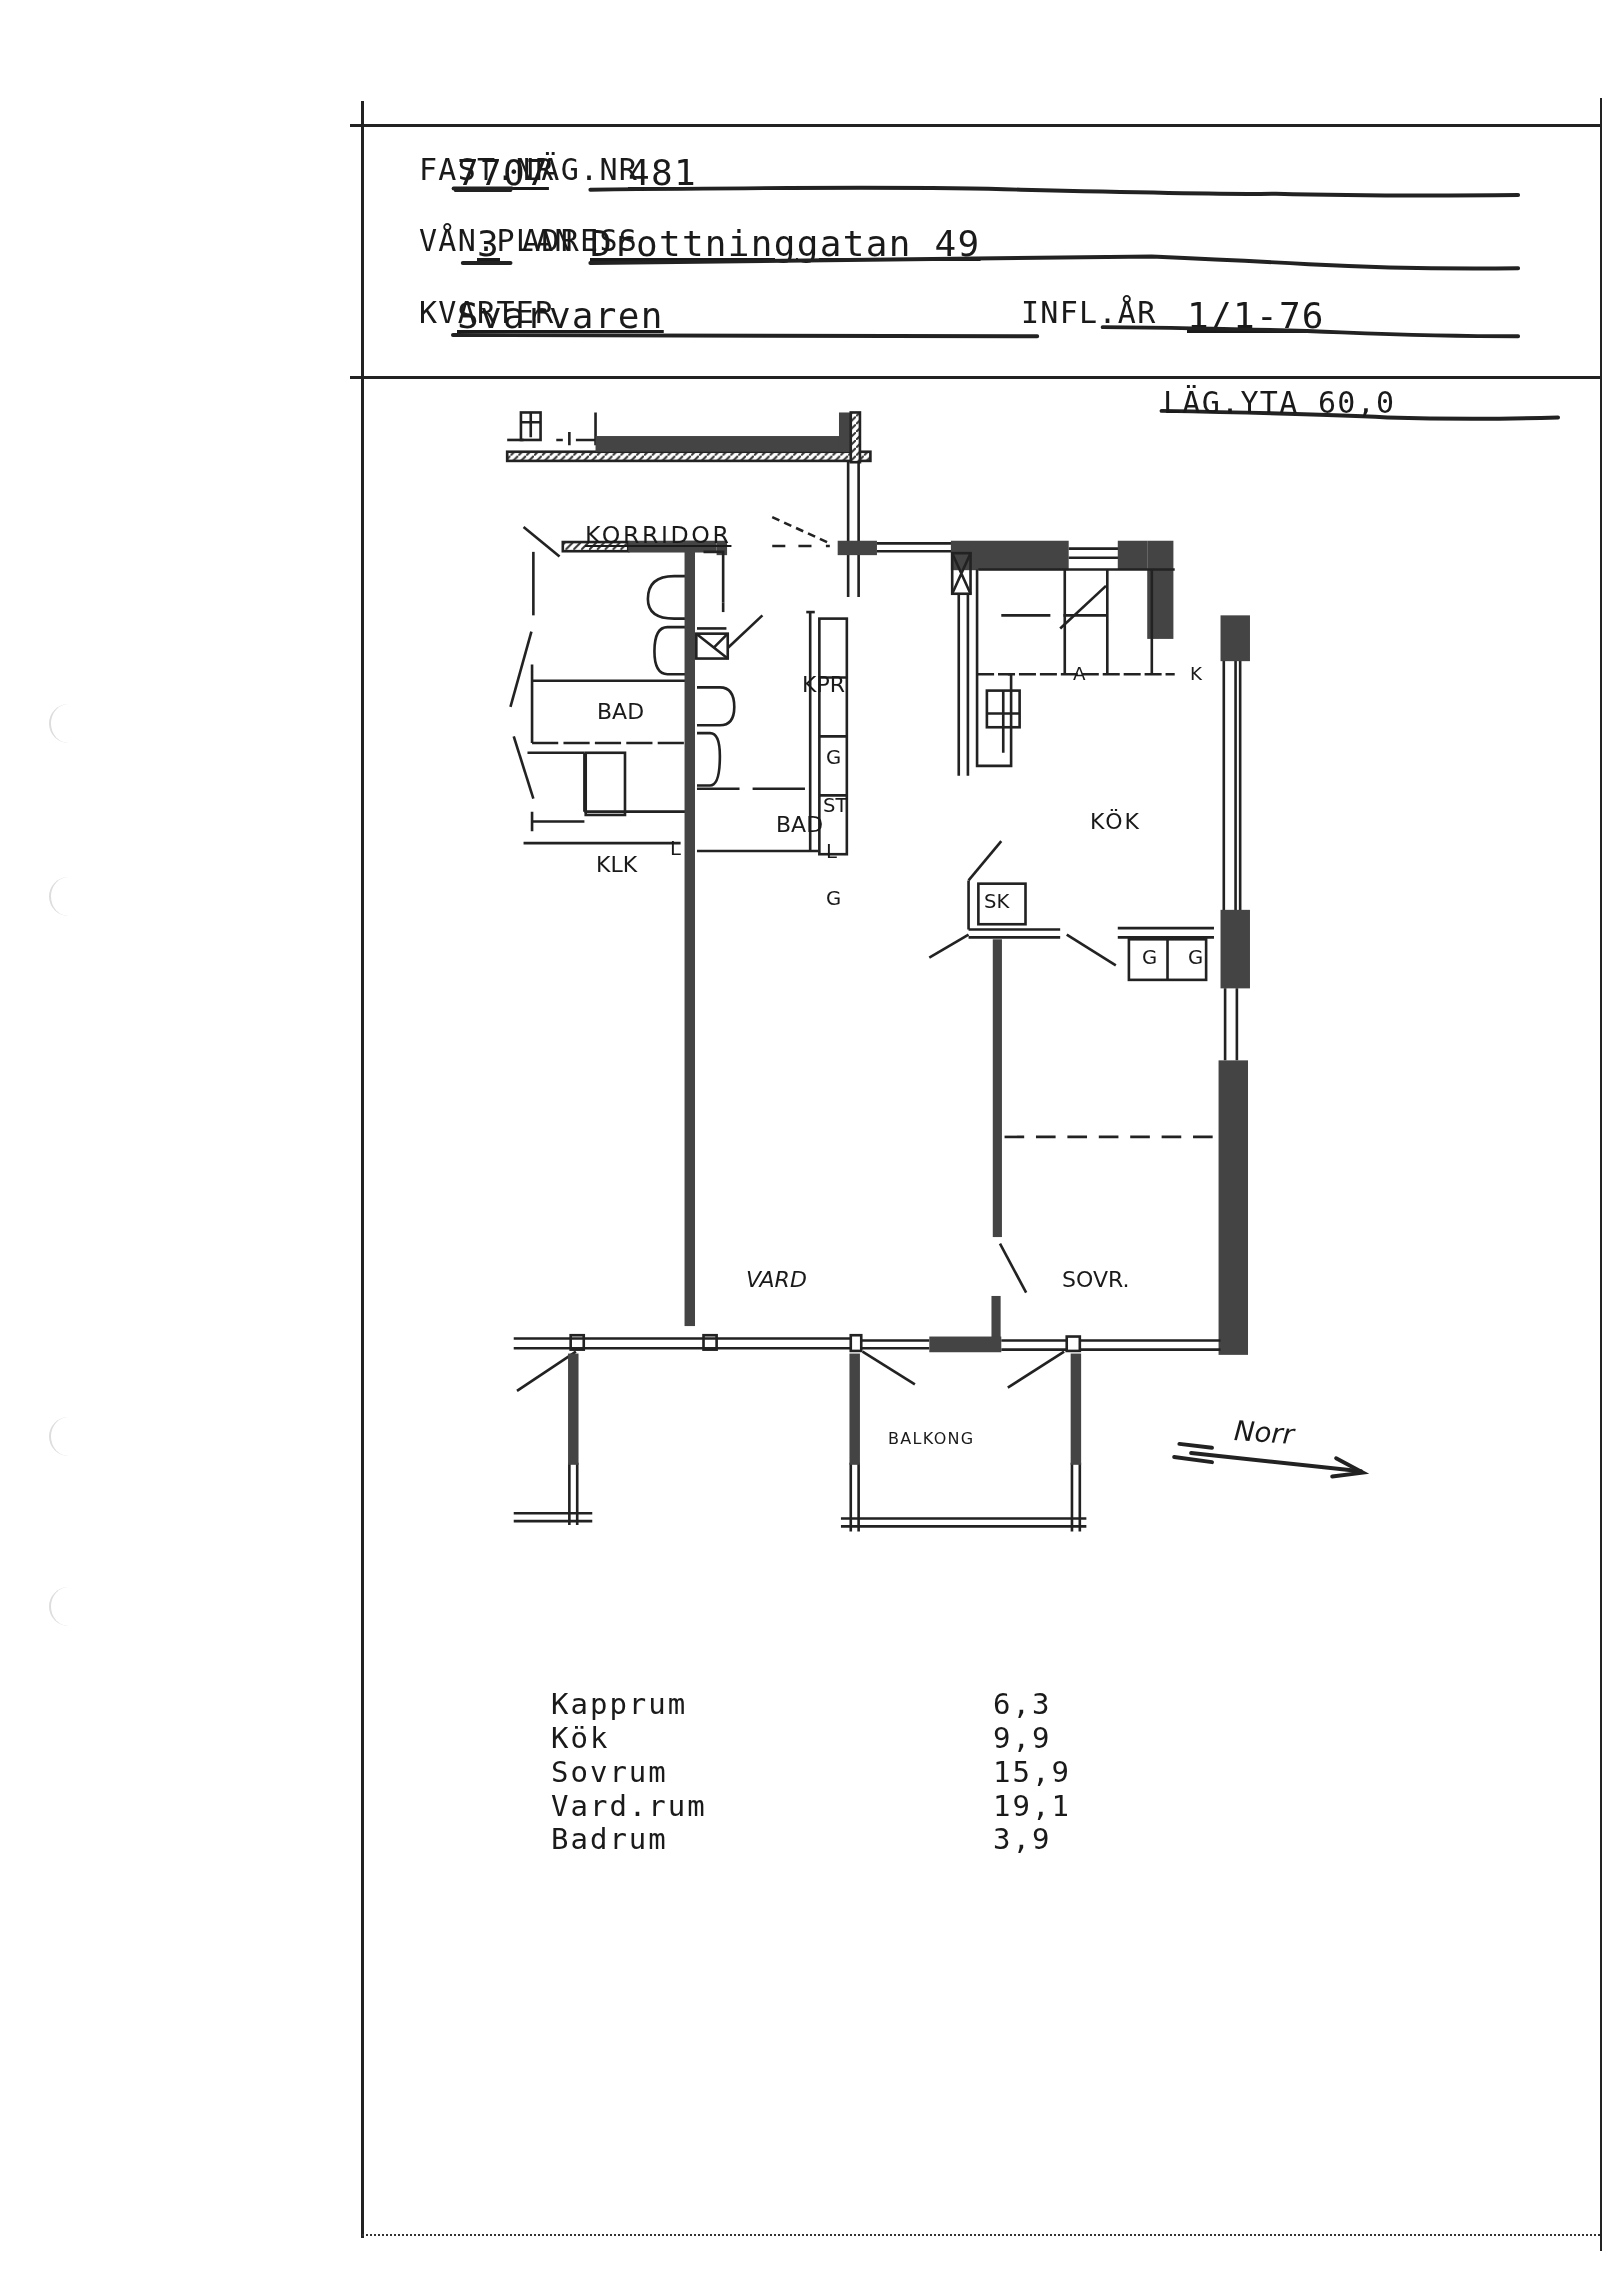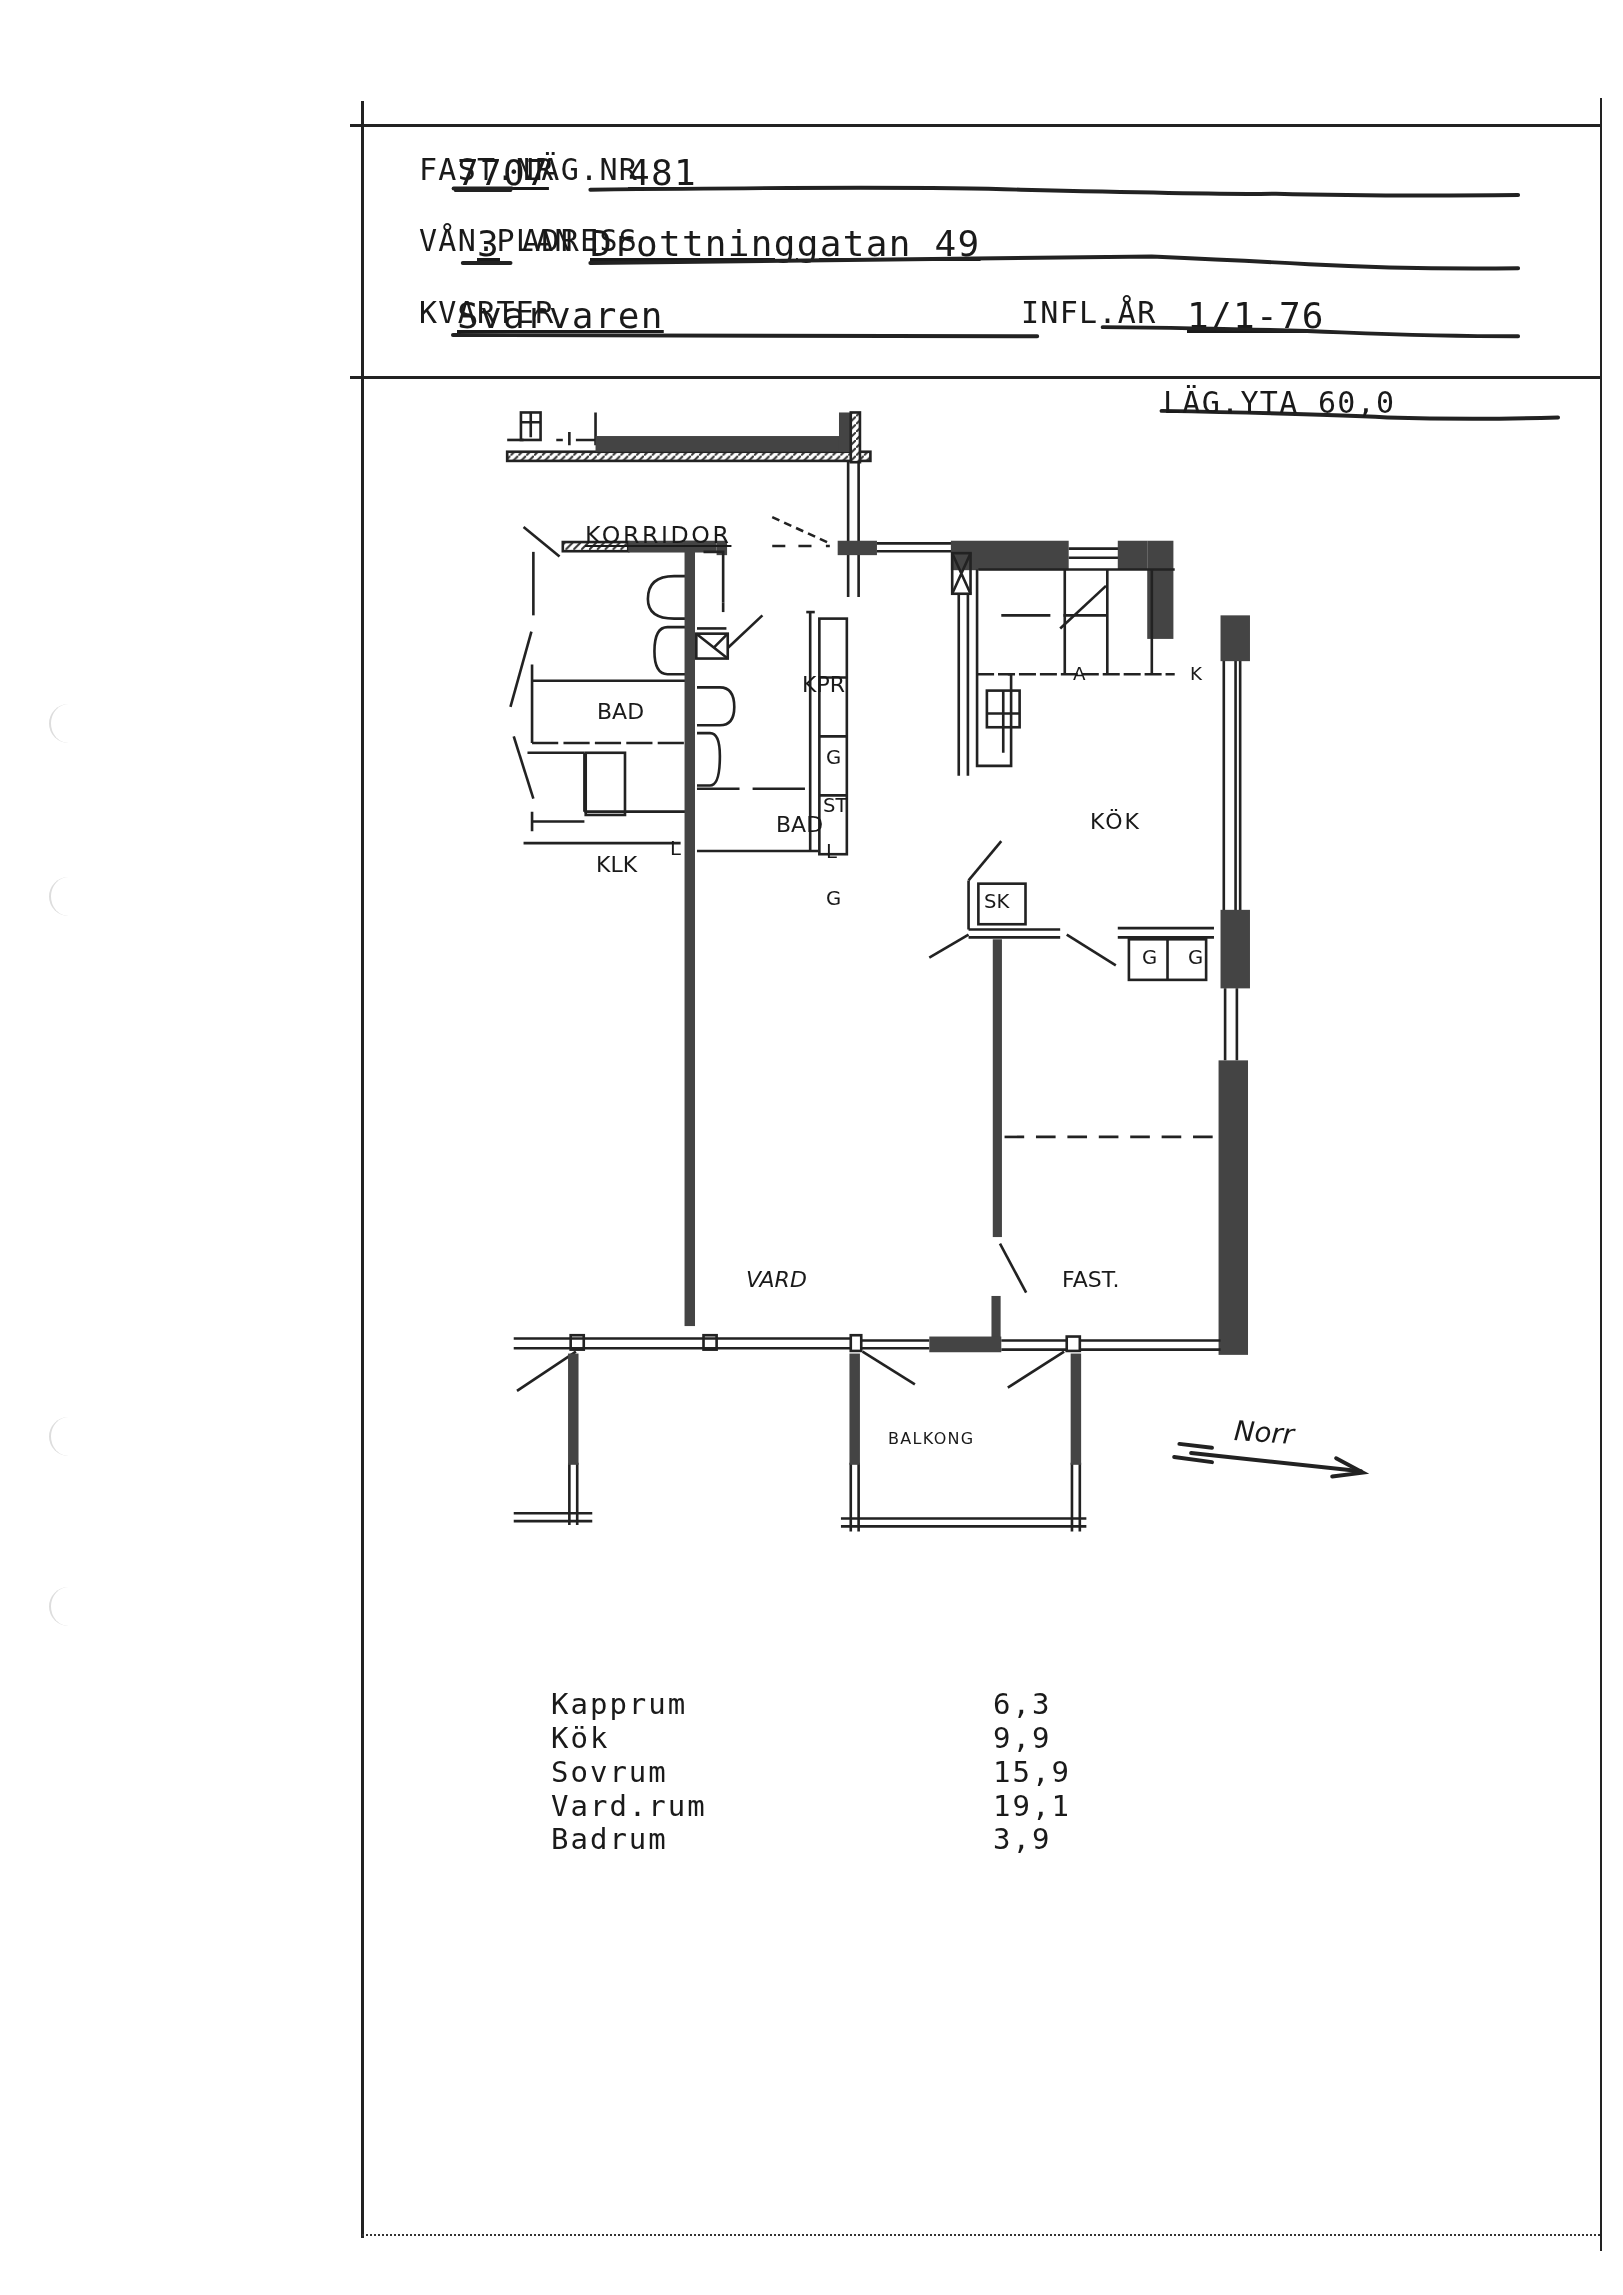--- a/index.html
+++ b/index.html
@@ -211,21 +211,21 @@
   <text x="893" y="830" font-size="38" transform="translate(0,-2)" style="transform: translate(0px, 0px); display: none;" y-offset="0" dy="-8" textLength="270">KORRIDOR</text>
 </svg>
 
 <div class="abs hand" style="left:585px; top:521px; font-size:23.6px; letter-spacing:2.6px;text-decoration:underline;">KORRIDOR</div>
 <div class="abs hand" style="left:597px; top:699px; font-size:22px;">BAD</div>
 <div class="abs hand" style="left:802px; top:672px; font-size:22px;">KPR</div>
 <div class="abs hand" style="left:776px; top:812px; font-size:22px;">BAD</div>
 <div class="abs hand" style="left:596px; top:852px; font-size:22px;">KLK</div>
 <div class="abs hand" style="left:1090px; top:809px; font-size:22px; letter-spacing:2px;">KÖK</div>
 <div class="abs hand" style="left:746px; top:1267px; font-size:22px; font-style:italic;">VARD</div>
-<div class="abs hand" style="left:1062px; top:1267px; font-size:22px;">FAST.</div>
+<div class="abs hand" style="left:1062px; top:1267px; font-size:22px;">SOVR.</div>
 <div class="abs hand" style="left:888px; top:1429px; font-size:16px; letter-spacing:1.3px;">BALKONG</div>
 
 <div class="abs hand" style="left:826px; top:746px; font-size:19.6px;">G</div>
 <div class="abs hand" style="left:823px; top:794px; font-size:19.6px;text-align:center;">ST</div>
 <div class="abs hand" style="left:826px; top:840px; font-size:19.6px;">L</div>
 <div class="abs hand" style="left:826px; top:887px; font-size:19.6px;">G</div>
 <div class="abs hand" style="left:670px; top:837px; font-size:19.6px;">L</div>
 <div class="abs hand" style="left:1073px; top:663px; font-size:18.3px;">A</div>
 <div class="abs hand" style="left:1190px; top:663px; font-size:18.3px;">K</div>
 <div class="abs hand" style="left:984px; top:890px; font-size:19.6px;">SK</div>

